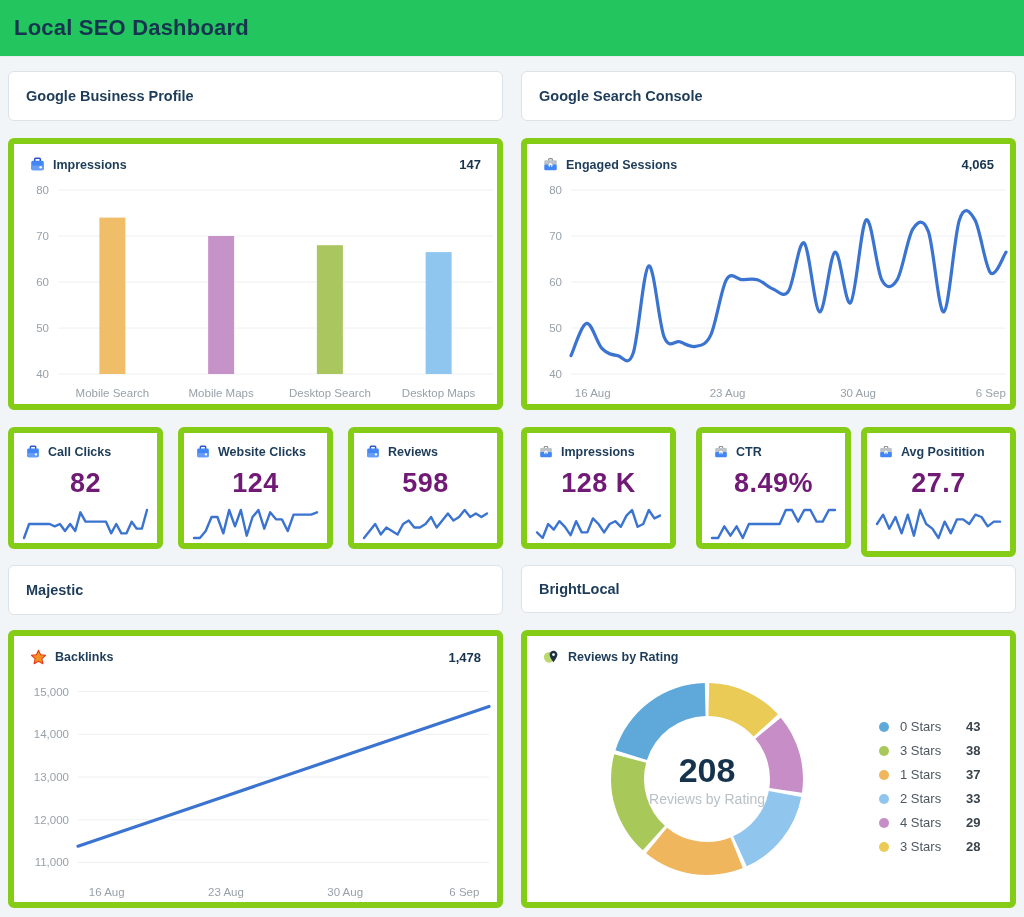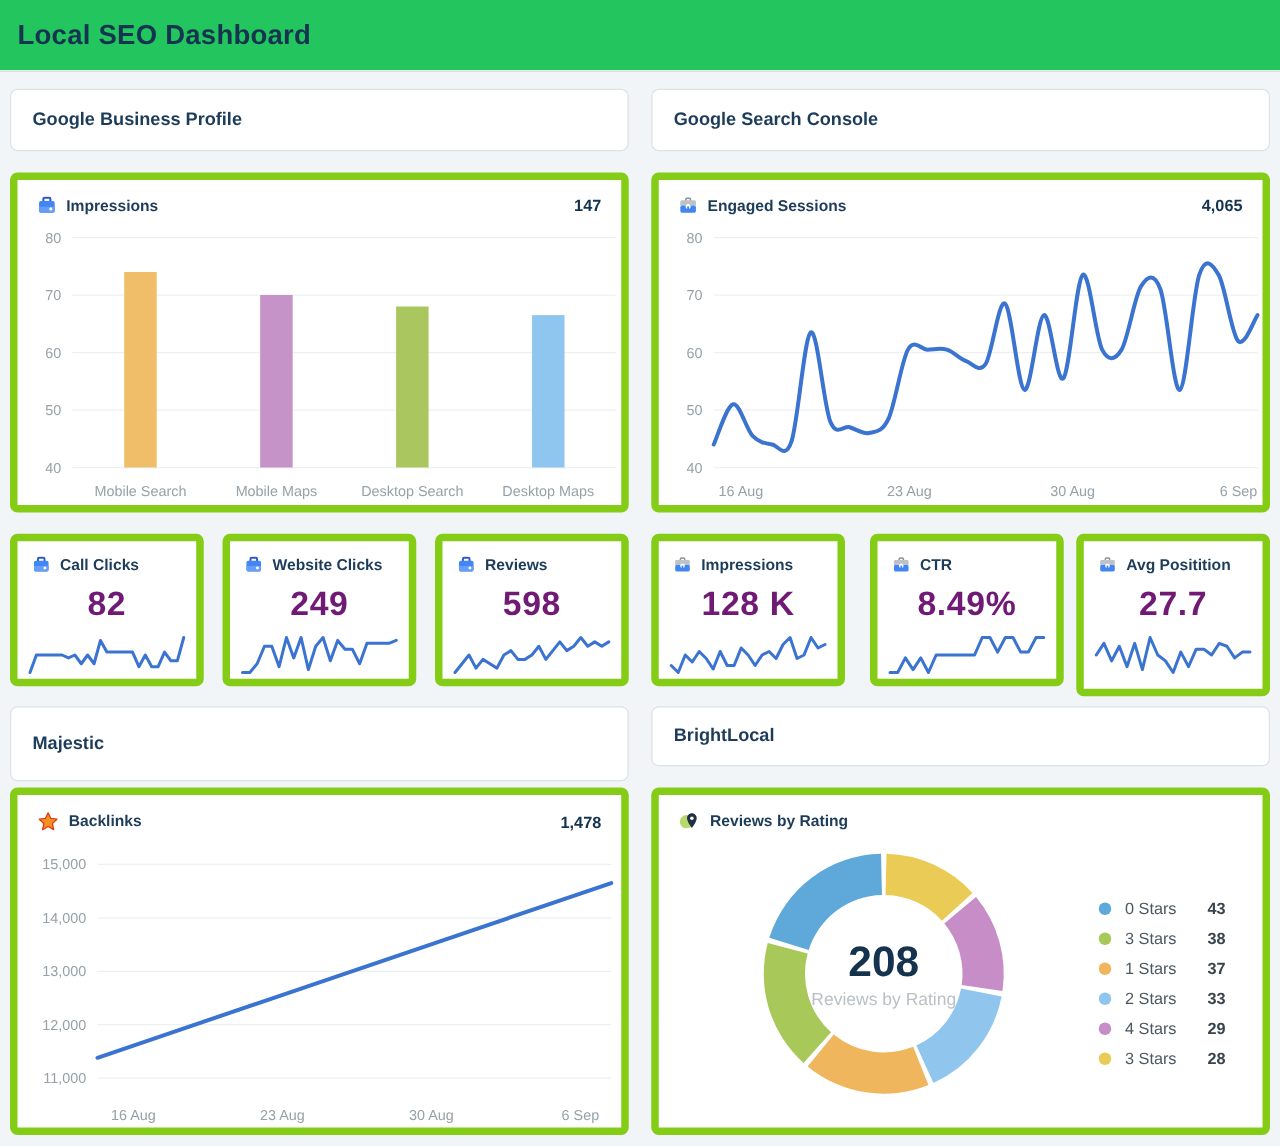--- a/index.html
+++ b/index.html
@@ -131,21 +131,21 @@
   <div class="card kpi" style="top:427px;left:178px;width:155px;height:122px;">
     <div class="card-hd">
       <svg width="14" height="14" viewBox="0 0 24 24">
           <rect x="7.5" y="2" width="9" height="6" rx="1.5" fill="none" stroke="#2a56c6" stroke-width="2.6"></rect>
           <rect x="2" y="6" width="20" height="15" rx="2.5" fill="#4285f4"></rect>
           <path d="M2 13.5h20v5a2.5 2.5 0 0 1-2.5 2.5h-15A2.5 2.5 0 0 1 2 18.5z" fill="#669df6"></path>
           <circle cx="17" cy="16.2" r="2" fill="#fff"></circle>
         </svg>
       <span class="card-title">Website Clicks</span>
     </div>
-    <div class="kpi-value">249</div>
+    <div class="kpi-value">124</div>
     <div class="kpi-spark">
         <svg width="131" height="42">
           <polyline points="4,34 9.857142857142858,34 15.714285714285714,27 21.57142857142857,13 27.428571428571427,13 33.285714285714285,29.333333333333336 39.14285714285714,6 45,22.333333333333336 50.857142857142854,6 56.71428571428571,31.666666666666664 62.57142857142857,13 68.42857142857143,6 74.28571428571428,24.666666666666664 80.14285714285714,8.333333333333332 86,15.333333333333332 91.85714285714286,15.333333333333332 97.71428571428571,27 103.57142857142857,10.666666666666666 109.42857142857142,10.666666666666666 115.28571428571429,10.666666666666666 121.14285714285714,10.666666666666666 127,8.333333333333332" fill="none" stroke="#3a73d0" stroke-width="2.4" stroke-linecap="round" stroke-linejoin="round"></polyline>
         </svg>
       </div>
   </div>
   <div class="card kpi" style="top:427px;left:348px;width:155px;height:122px;">
     <div class="card-hd">
       <svg width="14" height="14" viewBox="0 0 24 24">
           <rect x="7.5" y="2" width="9" height="6" rx="1.5" fill="none" stroke="#2a56c6" stroke-width="2.6"></rect>
@@ -210,21 +210,21 @@
       <span class="card-title">Avg Positition</span>
     </div>
     <div class="kpi-value">27.7</div>
     <div class="kpi-spark">
         <svg width="131" height="42">
           <polyline points="4,20 10.15,10.666666666666666 16.3,24.666666666666664 22.45,13 28.6,29.333333333333336 34.75,10.666666666666666 40.9,31.666666666666664 47.05,6 53.2,20 59.35,24.666666666666664 65.5,34 71.65,17.666666666666668 77.8,29.333333333333336 83.95,15.333333333333332 90.1,15.333333333333332 96.25,20 102.4,10.666666666666666 108.55,13 114.7,22.333333333333336 120.85,17.666666666666668 127,17.666666666666668" fill="none" stroke="#3a73d0" stroke-width="2.4" stroke-linecap="round" stroke-linejoin="round"></polyline>
         </svg>
       </div>
   </div>
 
-  <div class="panel" style="top:565px;left:8px;width:495px;height:60px;">
+  <div class="panel" style="top:565px;left:8px;width:495px;height:50px;">
     <span>Majestic</span>
   </div>
   <div class="panel" style="top:565px;left:521px;width:495px;height:48px;">
     <span>BrightLocal</span>
   </div>
 
   <div class="card" style="top:630px;left:8px;width:495px;height:278px;">
     <div class="card-hd">
       <svg width="17" height="16" viewBox="0 0 24 24">
         <polygon points="12,1.8 15.2,8.6 22.6,9.5 17.1,14.6 18.6,22 12,18.3 5.4,22 6.9,14.6 1.4,9.5 8.8,8.6" fill="#f59120" stroke="#e23c18" stroke-width="1.6" stroke-linejoin="round"></polygon>

